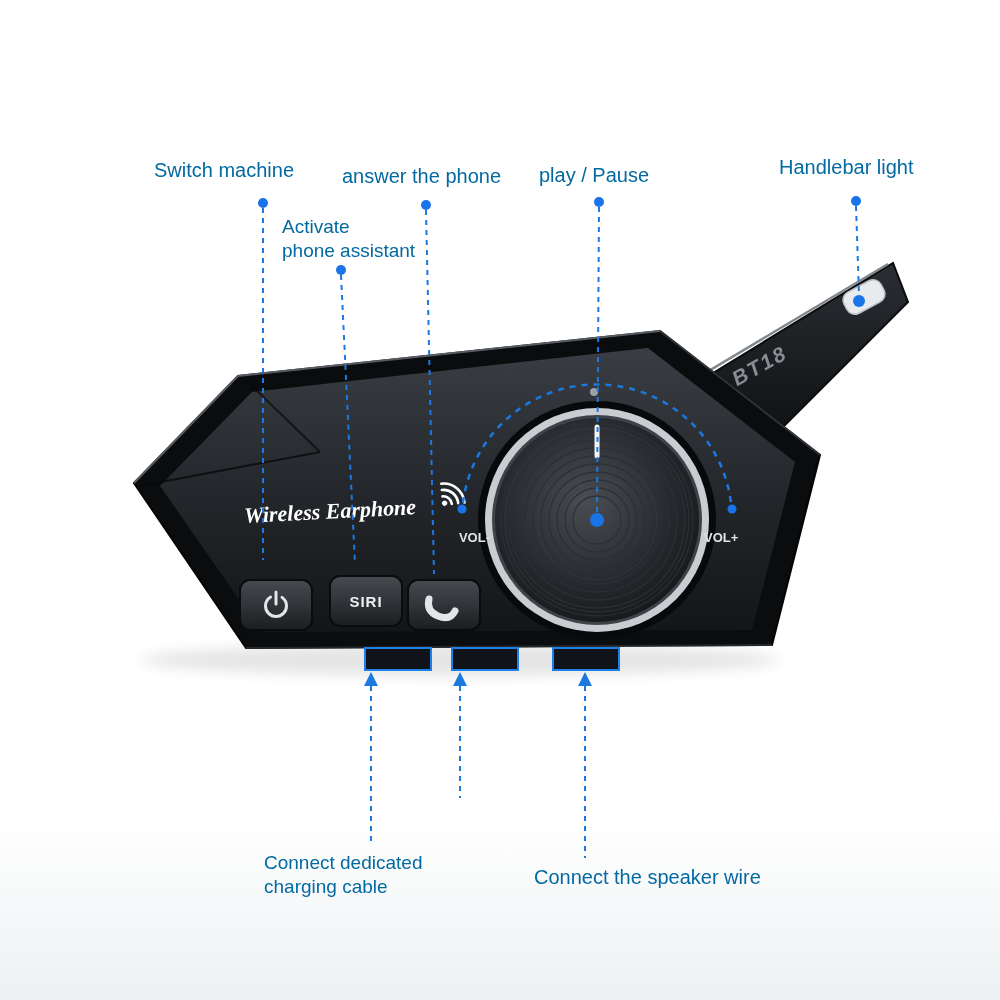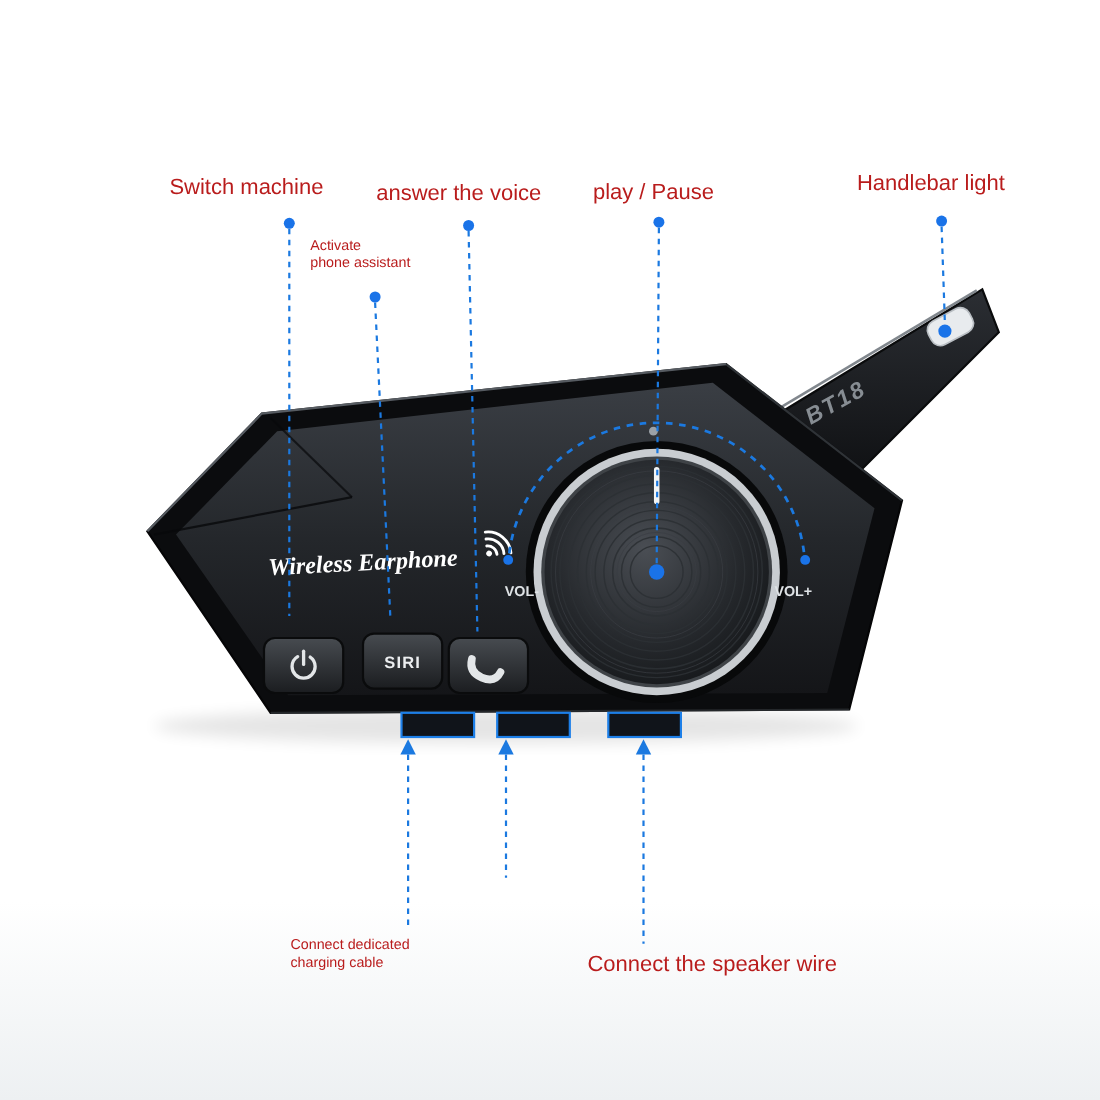--- a/index.html
+++ b/index.html
@@ -1,22 +1,22 @@
 <!DOCTYPE html>
 <html><head>
 <meta charset="utf-8">
 <style>
   html,body{margin:0;padding:0;background:#fff;}
   .stage{position:relative;width:1000px;height:1000px;background:#ffffff;overflow:hidden;
          font-family:"Liberation Sans",sans-serif;}
   .floor{position:absolute;left:0;right:0;bottom:0;height:180px;
          background:linear-gradient(to bottom, rgba(238,241,243,0) 0%, #edf0f2 100%);}
   .art{position:absolute;left:0;top:0;width:1000px;height:1000px;}
-  .label{position:absolute;color:#b91c1c;font-size:20px;line-height:1.25;white-space:nowrap;}
-  .label.small{font-size:13px;}
+  .label{position:absolute;color:#0369a1;font-size:20px;line-height:1.25;white-space:nowrap;}
+  .label.small{font-size:19px;}
   .label span{display:block;}
 </style>
 </head>
 <body>
 
 <div class="stage">
 
   <div class="floor"></div>
 
   <svg class="art" viewBox="0 0 1000 1000" aria-hidden="true">
@@ -162,21 +162,21 @@
     </g>
   </svg>
 
   <div class="label" style="left:154px;top:158px;">Switch machine</div>
 
   <div class="label small" style="left:282px;top:215px;">
     <span>Activate</span>
     <span>phone assistant</span>
   </div>
 
-  <div class="label" style="left:342px;top:164px;">answer the voice</div>
+  <div class="label" style="left:342px;top:164px;">answer the phone</div>
 
   <div class="label" style="left:539px;top:163px;">play / Pause</div>
 
   <div class="label" style="left:779px;top:155px;">Handlebar light</div>
 
 
   <div class="label" style="left:534px;top:865px;">Connect the speaker wire</div>
 
   <div class="label small" style="left:264px;top:851px;">
     <span>Connect dedicated</span>

